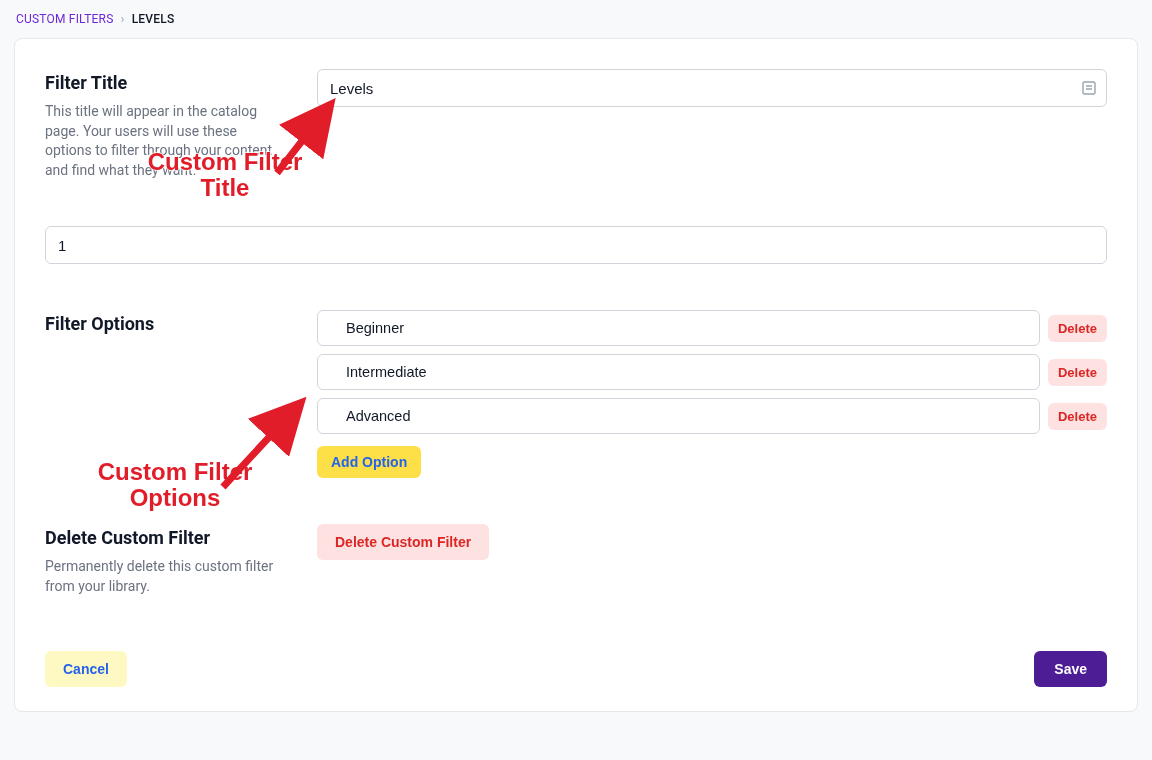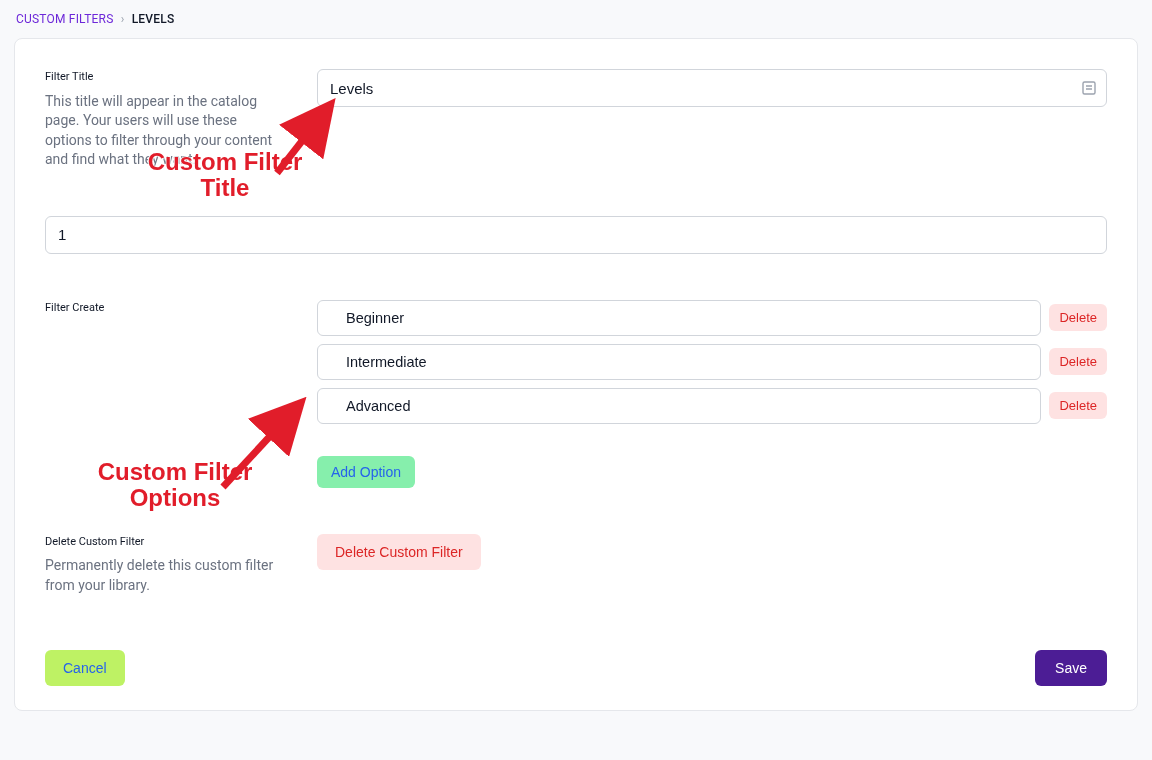--- a/index.html
+++ b/index.html
@@ -33,22 +33,22 @@
       display: flex;
       gap: 40px;
       margin-bottom: 46px;
     }
     .row:last-of-type { margin-bottom: 0; }
     .label-col {
       width: 232px;
       flex-shrink: 0;
     }
     .label-col h4 {
-      font-size: 11px;
-      font-weight: 400;
+      font-size: 18px;
+      font-weight: 700;
       color: #111827;
       margin-bottom: 6px;
     }
     .label-col p {
       font-size: 14px;
       color: #6b7280;
       line-height: 1.4;
     }
     .field-col {
       flex: 1;
@@ -90,50 +90,50 @@
       font-size: 14.5px;
       color: #111827;
       outline: none;
     }
     .btn {
       display: inline-flex;
       align-items: center;
       justify-content: center;
       border-radius: 6px;
       font-size: 14px;
-      font-weight: 400;
+      font-weight: 700;
       cursor: pointer;
       border: none;
       padding: 8px 14px;
     }
     .btn-delete-sm {
       background: #fee2e2;
       color: #dc2626;
       font-size: 13px;
       padding: 6px 10px;
     }
     .btn-add {
-      background: #86efac;
+      background: #fde047;
       color: #2563eb;
       padding: 8px 14px;
-      margin-top: 24px;
+      margin-top: 4px;
     }
     .btn-delete-filter {
       background: #fee2e2;
       color: #dc2626;
       padding: 10px 18px;
     }
     .footer {
       display: flex;
       justify-content: space-between;
       align-items: center;
       margin-top: 54px;
     }
     .btn-cancel {
-      background: #bef264;
+      background: #fef9c3;
       color: #2563eb;
       padding: 10px 18px;
     }
     .btn-save {
       background: #4c1d95;
       color: #fff;
       padding: 10px 20px;
     }
     
     .annotation {
@@ -185,21 +185,21 @@
     </div>
 
     <div class="row">
       <div class="field-col">
         <input class="input" type="text" value="1" style="">
       </div>
     </div>
 
     <div class="row">
       <div class="label-col">
-        <h4>Filter Create</h4>
+        <h4>Filter Options</h4>
       </div>
       <div class="field-col">
         <div class="option-row">
           <input class="option-input" type="text" value="Beginner" style="">
           <button class="btn btn-delete-sm">Delete</button>
         </div>
         <div class="option-row">
           <input class="option-input" type="text" value="Intermediate" style="">
           <button class="btn btn-delete-sm">Delete</button>
         </div>

